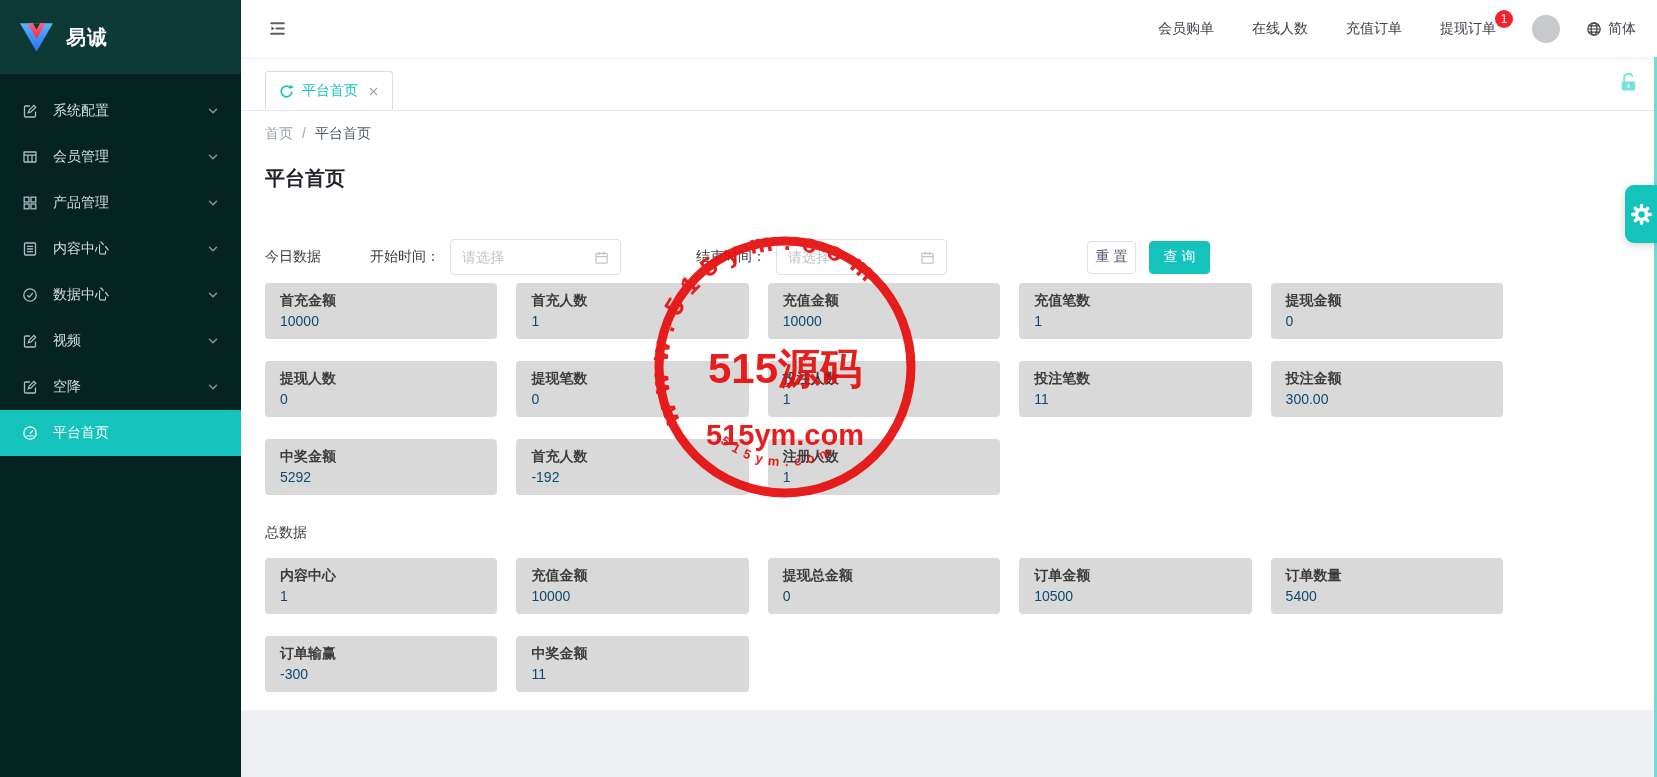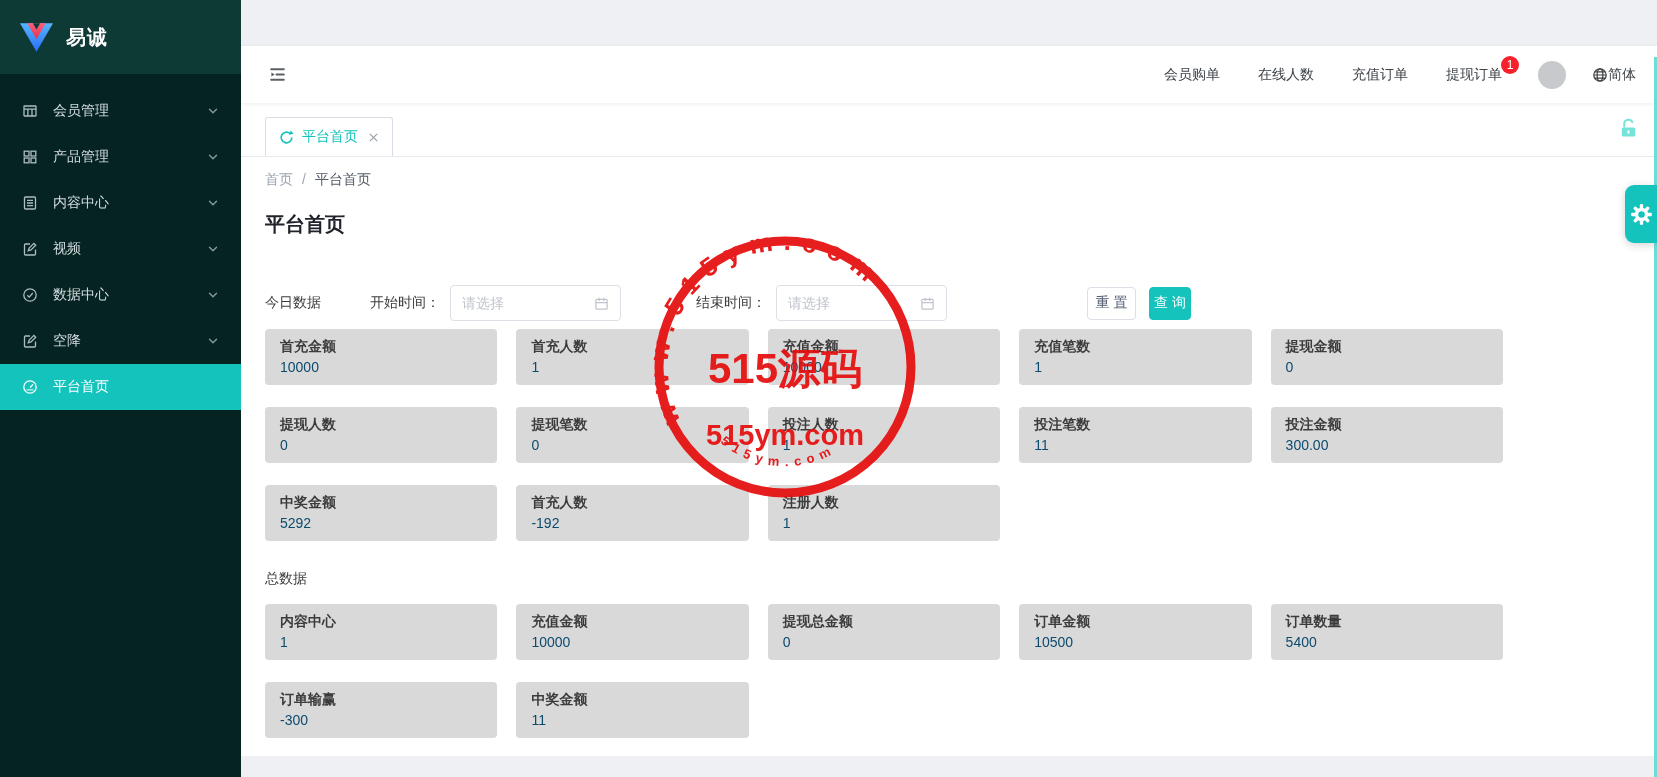--- a/index.html
+++ b/index.html
@@ -18,29 +18,29 @@
   .brand-name { color: #ffffff; font-size: 20px; font-weight: bold; letter-spacing: 1px; }
   .menu { padding-top: 14px; }
   .menu-item { height: 46px; display: flex; align-items: center; padding: 0 22px; cursor: pointer; color: #d3dce1; font-size: 14px; }
   .mi-icon { width: 17px; display: flex; align-items: center; color: #aebcc4; }
   .mi-label { margin-left: 14px; flex: 1; }
   .mi-chevron { color: #8796a0; display: flex; }
   .menu-item.active { background: #14c3bc; color: #ffffff; }
   .menu-item.active .mi-icon { color: #ffffff; }
 
   
-  .main { flex: 1; display: flex; flex-direction: column; background: #eef0f4; position: relative; margin-top: 46px; }
+  .main { flex: 1; display: flex; flex-direction: column; background: #eef0f4; position: relative; }
 
   .topbar { height: 57px; background: #ffffff; display: flex; align-items: center; padding: 0 21px 0 27px; box-shadow: 0 1px 4px rgba(0,21,41,.08); position: relative; z-index: 5; }
   .fold { cursor: pointer; display: flex; }
   .topbar-right { margin-left: auto; display: flex; align-items: center; gap: 38px; }
   .top-link { color: #3d4349; cursor: pointer; position: relative; white-space: nowrap; }
   .badge { position: absolute; top: -10px; right: -17px; background: #f5222d; color: #fff; font-size: 12px; height: 18px; min-width: 18px; border-radius: 9px; display: flex; align-items: center; justify-content: center; padding: 0 4px; }
   .avatar { width: 28px; height: 28px; border-radius: 50%; background: #c8c9cc; cursor: pointer; }
-  .lang { display: flex; align-items: center; gap: 0; color: #3d4349; cursor: pointer; }
+  .lang { display: flex; align-items: center; gap: 6px; color: #3d4349; cursor: pointer; }
 
   .tagsbar { height: 54px; background: #ffffff; border-bottom: 1px solid #e6e9ee; display: flex; align-items: flex-end; padding: 0 24px; position: relative; }
   .tag { height: 39px; display: flex; align-items: center; gap: 8px; padding: 0 13px; border: 1px solid #d8dce5; border-bottom: none; border-radius: 3px 3px 0 0; background: #fff; color: #14c3bc; cursor: pointer; }
   .tag-refresh { display: flex; color: #14c3bc; }
   .tag-close { display: flex; cursor: pointer; margin-left: 2px; }
   .lock { position: absolute; right: 18px; top: 15px; cursor: pointer; display: flex; }
 
   .content { background: #ffffff; height: 599px; padding: 0 24px; position: relative; }
   .breadcrumb { padding-top: 14px; font-size: 14px; color: #9aa5b1; }
   .bc-current { color: #525b66; }
@@ -50,21 +50,21 @@
   .filter-row { margin-top: 47px; display: flex; align-items: center; }
   .today-label { color: #3c3c3c; margin-right: 49px; text-align: right; }
   .date-label { color: #3c3c3c; margin-right: 10px; white-space: nowrap; }
   .date-input { width: 171px; height: 36px; border: 1px solid #dcdfe6; border-radius: 4px; background: #fff; display: flex; align-items: center; padding: 0 11px; gap: 8px; }
   .date-input input { border: none; outline: none; flex: 1; min-width: 0; font-size: 14px; color: #606266; font-family: inherit; background: transparent; }
   .date-input input::placeholder { color: #c0c4cc; }
   .cal-icon { display: flex; }
   .gap-end { margin-left: 75px; }
   .btn { height: 33px; border-radius: 4px; font-size: 14px; cursor: pointer; display: flex; align-items: center; justify-content: center; font-family: inherit; white-space: nowrap; }
   .btn-reset { width: 49px; margin-left: 140px; background: #fff; border: 1px solid #dcdfe6; color: #515a6e; }
-  .btn-query { width: 42px; margin-left: 13px; background: #14c3bc; border: 1px solid #14c3bc; color: #ffffff; }
+  .btn-query { width: 61px; margin-left: 13px; background: #14c3bc; border: 1px solid #14c3bc; color: #ffffff; }
 
   .stats-grid { margin-top: 8px; width: 1238px; display: grid; grid-template-columns: repeat(5, 1fr); gap: 22px 19px; }
   .stat-card { height: 56px; background: #d9d9d9; border-radius: 4px; padding: 7px 15px; }
   .stat-label { font-size: 14px; color: #3c3c3c; line-height: 21px; font-weight: bold; }
   .stat-value { font-size: 14px; color: #0c4a6e; line-height: 21px; }
   .section-label { margin-top: 29px; font-size: 14px; color: #3c3c3c; }
   #total-grid { margin-top: 16px; }
 
   
   .stamp { position: absolute; left: 650px; top: 232px; width: 270px; height: 270px; pointer-events: none; z-index: 9; opacity: .92; }
@@ -96,20 +96,34 @@
           <polygon points="22,0 78,0 50,48" fill="url(#lgRed)"></polygon>
           <polygon points="39,0 61,0 50,19" fill="#0e3a36"></polygon>
         </svg>
       </span>
       <span class="brand-name">易诚</span>
     </div>
     <nav class="menu">
         <div class="menu-item">
           <span class="mi-icon">
             <svg width="16" height="16" viewBox="0 0 16 16" fill="none" stroke="currentColor" stroke-width="1.3">
+              <path d="M13.5 8.5V13a1 1 0 0 1-1 1H3.5a1 1 0 0 1-1-1V4a1 1 0 0 1 1-1H8"></path>
+              <path d="M6.3 9.8l.9-2.7 4.7-4.7 1.8 1.8-4.7 4.7z"></path>
+            </svg>
+          </span>
+          <span class="mi-label">系统配置</span>
+          <span class="mi-chevron">
+            <svg width="12" height="12" viewBox="0 0 12 12" fill="none" stroke="currentColor" stroke-width="1.4" stroke-linecap="round">
+              <path d="M2.5 4.2L6 7.8l3.5-3.6"></path>
+            </svg>
+          </span>
+        </div>
+        <div class="menu-item">
+          <span class="mi-icon">
+            <svg width="16" height="16" viewBox="0 0 16 16" fill="none" stroke="currentColor" stroke-width="1.3">
               <rect x="2" y="3" width="12" height="10" rx="0.5"></rect>
               <path d="M2 6.2h12M5.9 6.2V13M10 6.2V13"></path>
             </svg>
           </span>
           <span class="mi-label">会员管理</span>
           <span class="mi-chevron">
             <svg width="12" height="12" viewBox="0 0 12 12" fill="none" stroke="currentColor" stroke-width="1.4" stroke-linecap="round">
               <path d="M2.5 4.2L6 7.8l3.5-3.6"></path>
             </svg>
           </span>
@@ -140,39 +154,39 @@
           <span class="mi-label">内容中心</span>
           <span class="mi-chevron">
             <svg width="12" height="12" viewBox="0 0 12 12" fill="none" stroke="currentColor" stroke-width="1.4" stroke-linecap="round">
               <path d="M2.5 4.2L6 7.8l3.5-3.6"></path>
             </svg>
           </span>
         </div>
         <div class="menu-item">
           <span class="mi-icon">
             <svg width="16" height="16" viewBox="0 0 16 16" fill="none" stroke="currentColor" stroke-width="1.3">
+              <circle cx="8" cy="8" r="6.2"></circle>
+              <path d="M5.3 8.2l1.9 1.9 3.6-4.1"></path>
+            </svg>
+          </span>
+          <span class="mi-label">数据中心</span>
+          <span class="mi-chevron">
+            <svg width="12" height="12" viewBox="0 0 12 12" fill="none" stroke="currentColor" stroke-width="1.4" stroke-linecap="round">
+              <path d="M2.5 4.2L6 7.8l3.5-3.6"></path>
+            </svg>
+          </span>
+        </div>
+        <div class="menu-item">
+          <span class="mi-icon">
+            <svg width="16" height="16" viewBox="0 0 16 16" fill="none" stroke="currentColor" stroke-width="1.3">
               <path d="M13.5 8.5V13a1 1 0 0 1-1 1H3.5a1 1 0 0 1-1-1V4a1 1 0 0 1 1-1H8"></path>
               <path d="M6.3 9.8l.9-2.7 4.7-4.7 1.8 1.8-4.7 4.7z"></path>
             </svg>
           </span>
           <span class="mi-label">视频</span>
-          <span class="mi-chevron">
-            <svg width="12" height="12" viewBox="0 0 12 12" fill="none" stroke="currentColor" stroke-width="1.4" stroke-linecap="round">
-              <path d="M2.5 4.2L6 7.8l3.5-3.6"></path>
-            </svg>
-          </span>
-        </div>
-        <div class="menu-item">
-          <span class="mi-icon">
-            <svg width="16" height="16" viewBox="0 0 16 16" fill="none" stroke="currentColor" stroke-width="1.3">
-              <circle cx="8" cy="8" r="6.2"></circle>
-              <path d="M5.3 8.2l1.9 1.9 3.6-4.1"></path>
-            </svg>
-          </span>
-          <span class="mi-label">数据中心</span>
           <span class="mi-chevron">
             <svg width="12" height="12" viewBox="0 0 12 12" fill="none" stroke="currentColor" stroke-width="1.4" stroke-linecap="round">
               <path d="M2.5 4.2L6 7.8l3.5-3.6"></path>
             </svg>
           </span>
         </div>
         <div class="menu-item">
           <span class="mi-icon">
             <svg width="16" height="16" viewBox="0 0 16 16" fill="none" stroke="currentColor" stroke-width="1.3">
               <path d="M13.5 8.5V13a1 1 0 0 1-1 1H3.5a1 1 0 0 1-1-1V4a1 1 0 0 1 1-1H8"></path>

